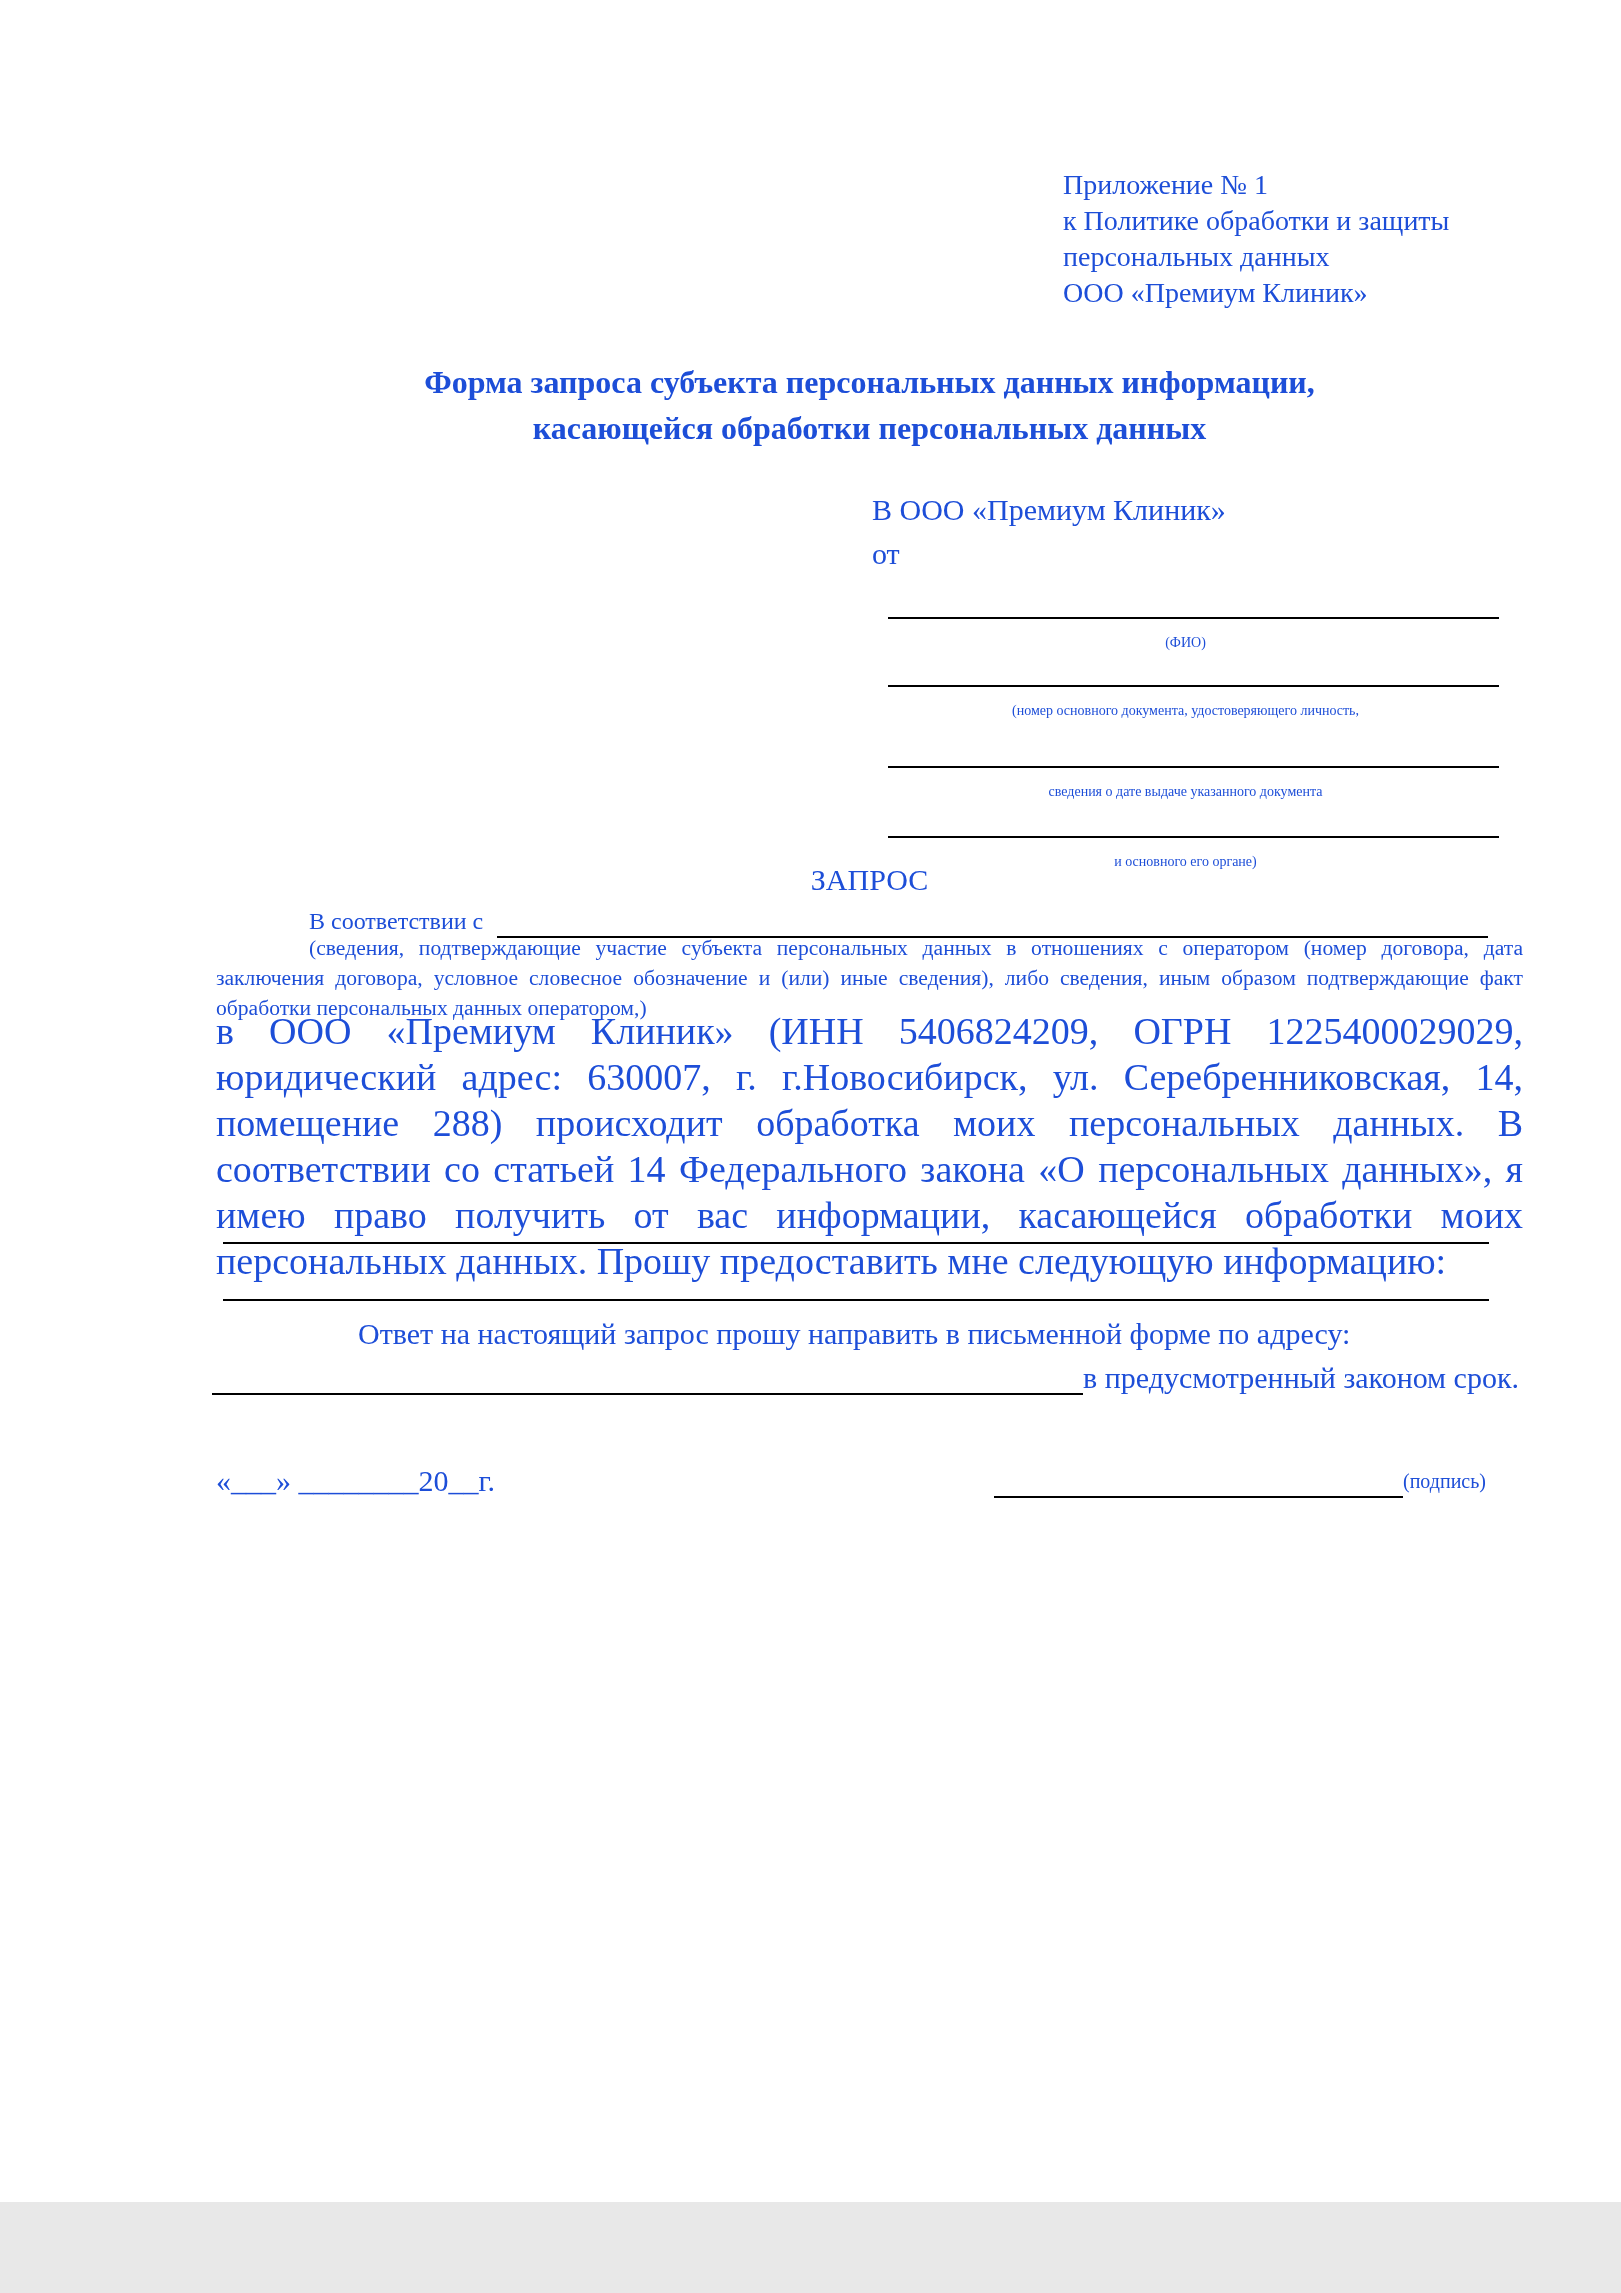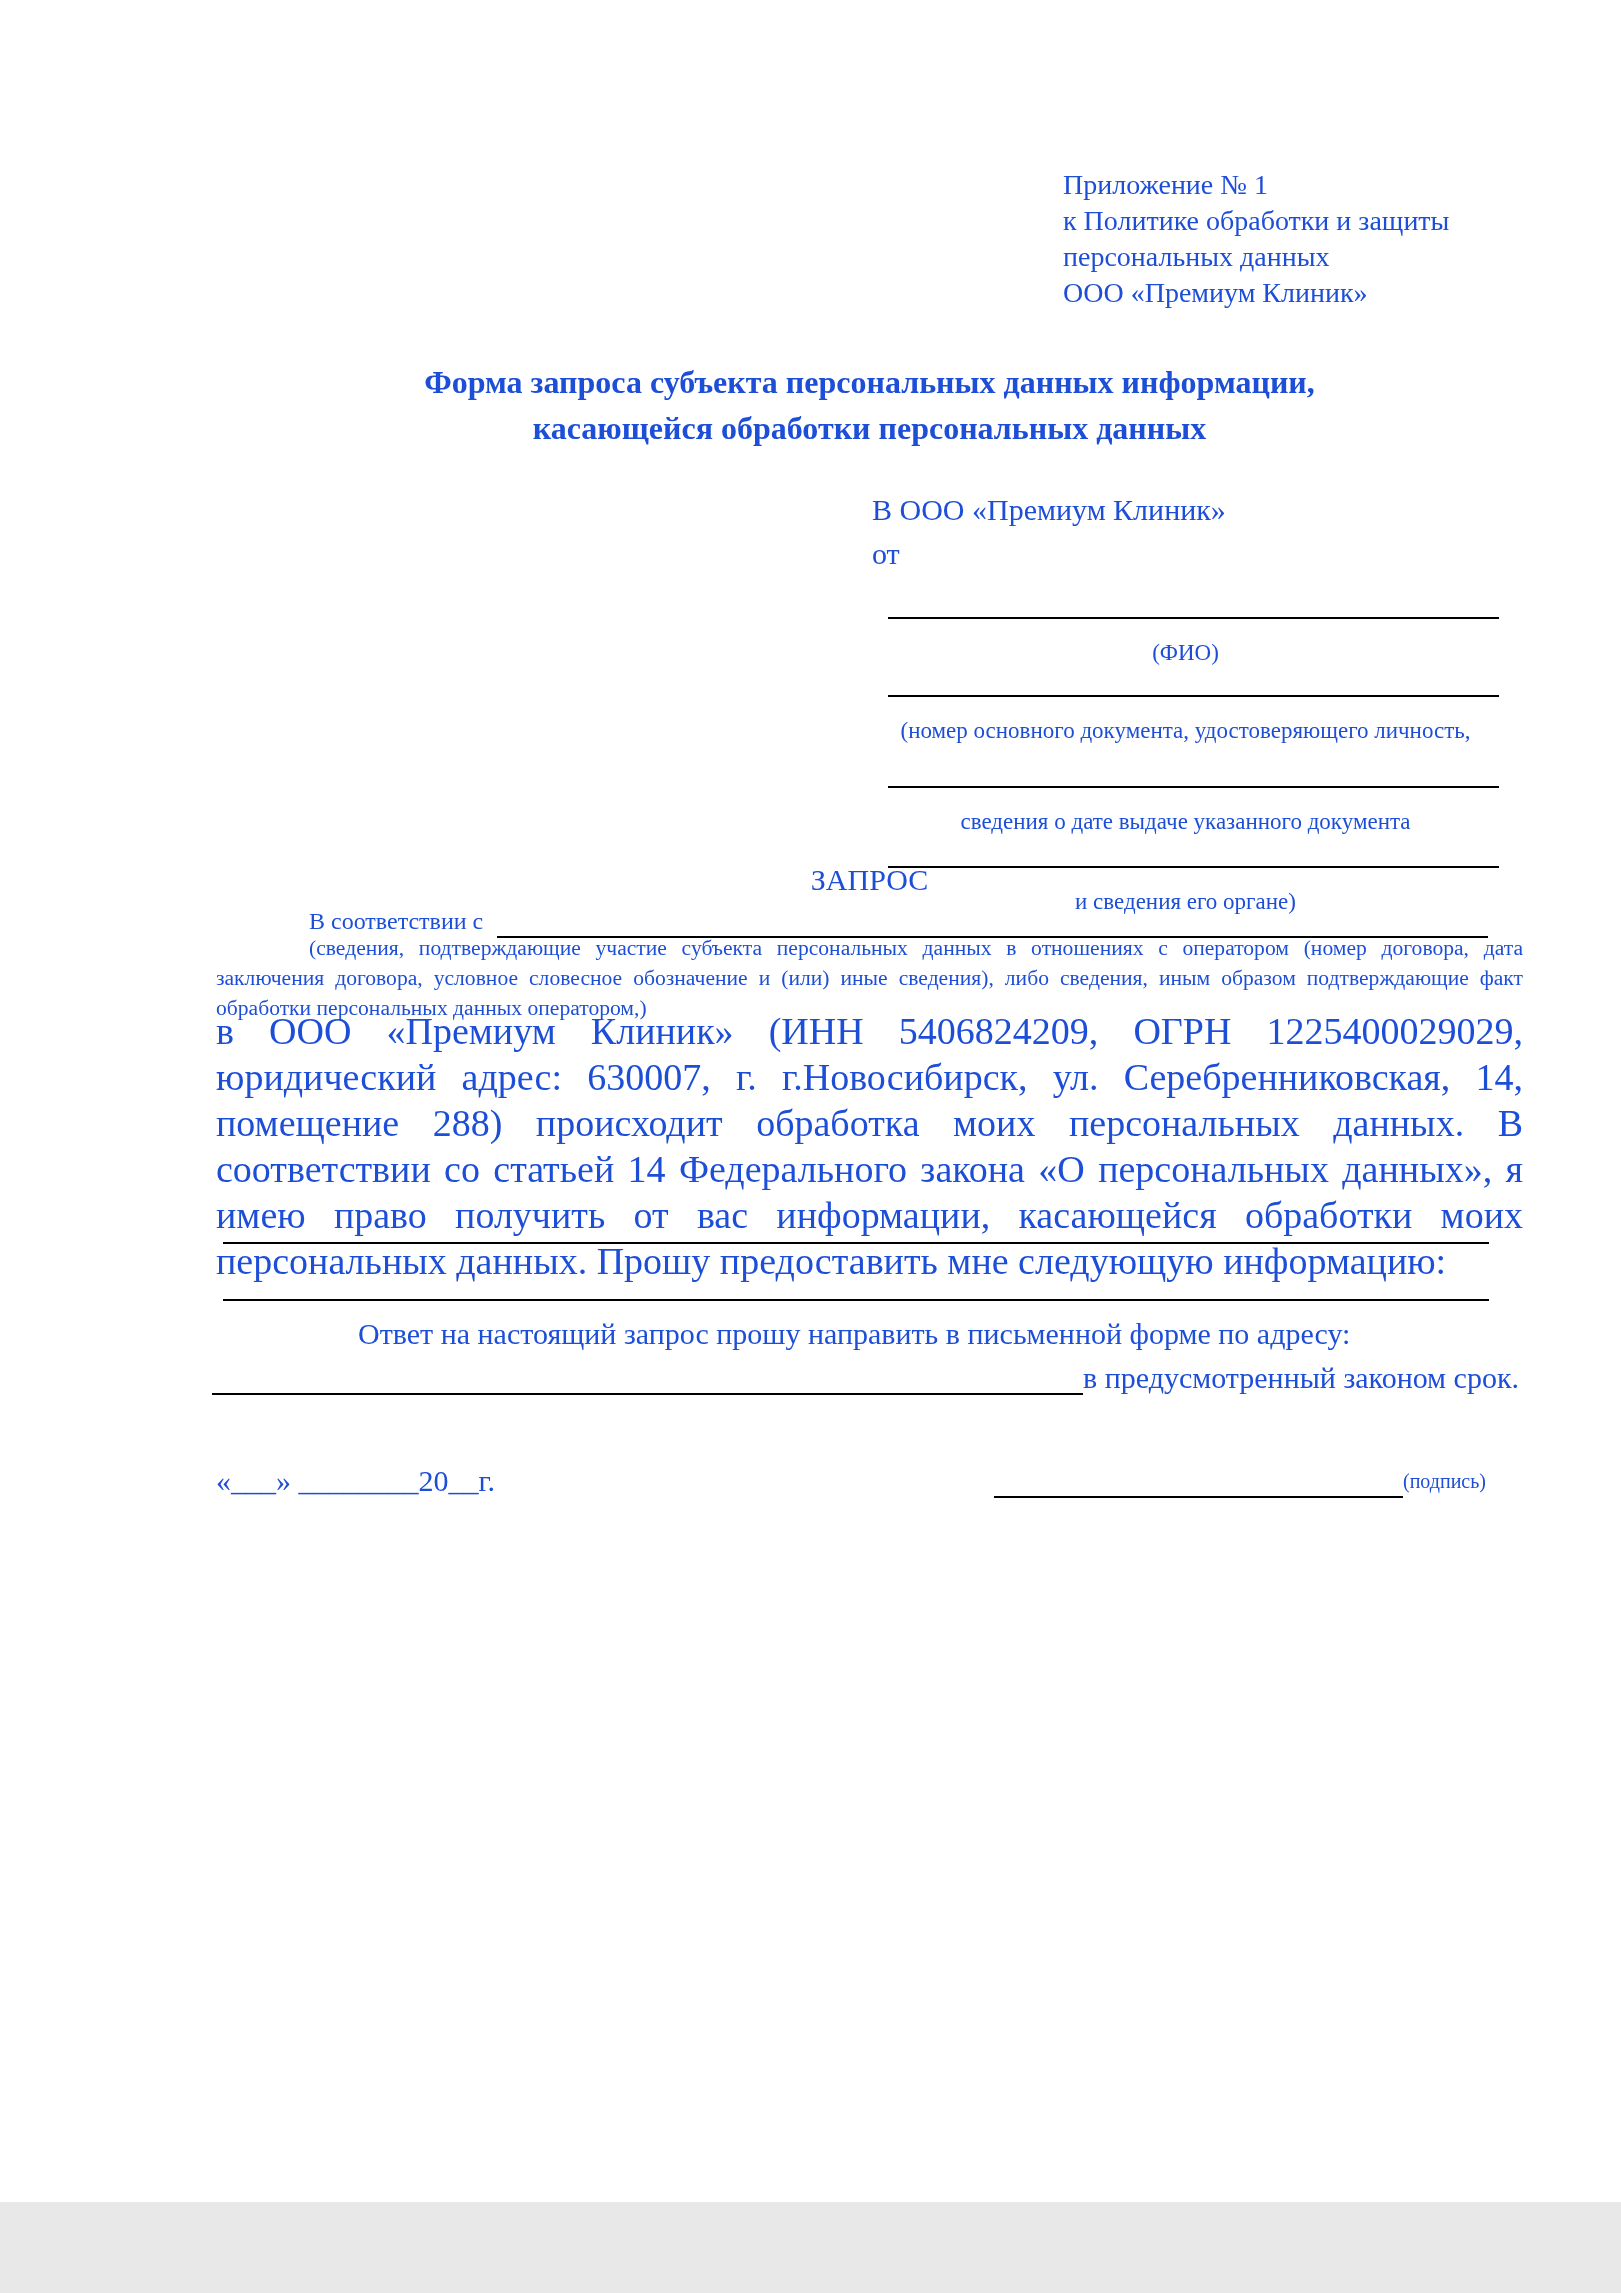--- a/index.html
+++ b/index.html
@@ -41,23 +41,23 @@
     width: 627px;
     font-size: 30px;
     line-height: 44px;
   }
   .addressee .blank {
     border-bottom: 2.9px solid #000;
     margin-left: 15.7px;
   }
   .addressee .caption {
     text-align: center;
-    font-size: 23px;
+    font-size: 14px;
     line-height: 27.4px;
-    padding-top: 20px;
+    padding-top: 10px;
   }
   .b1 { height: 41px; }
   .b2 { height: 29px; }
   .b3 { height: 41px; }
   .b4 { height: 31px; }
   
   .zapros {
     position: absolute;
     left: 216px;
     width: 1307px;
@@ -176,21 +176,21 @@
   <div class="addressee">
     <div>В ООО «Премиум Клиник»</div>
     <div>от</div>
     <div class="blank b1"></div>
     <div class="caption">(ФИО)</div>
     <div class="blank b2"></div>
     <div class="caption">(номер основного документа, удостоверяющего личность,</div>
     <div class="blank b3"></div>
     <div class="caption">сведения о дате выдаче указанного документа</div>
     <div class="blank b4"></div>
-    <div class="caption">и сведения его органе)</div>
+    <div class="caption">и основного его органе)</div>
   </div>
 
   <div class="zapros">ЗАПРОС</div>
 
   <div class="accordance">
     <span class="prefix">В соответствии с</span>
     <span class="inline-blank"></span>
   </div>
 
   <div class="fine-print">(сведения, подтверждающие участие субъекта персональных данных в отношениях с оператором (номер договора, дата заключения договора, условное словесное обозначение и (или) иные сведения), либо сведения, иным образом подтверждающие факт обработки персональных данных оператором,)</div>

